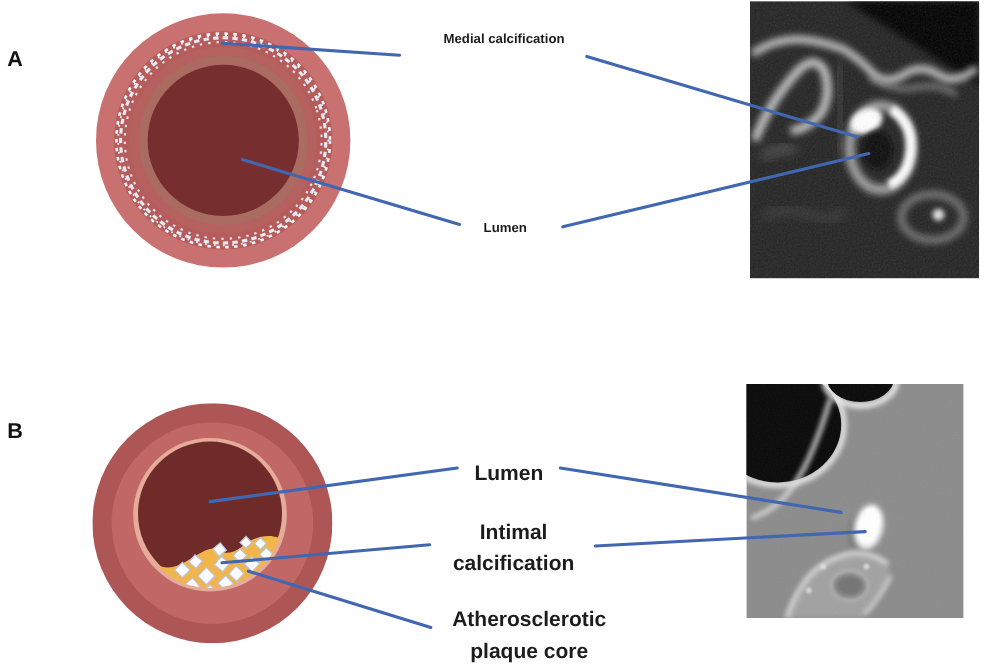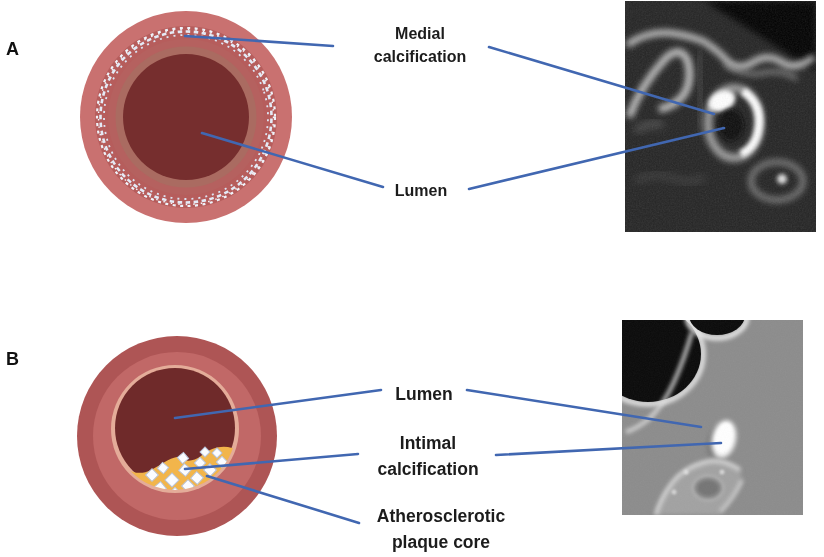--- a/index.html
+++ b/index.html
@@ -1,21 +1,21 @@
 <!DOCTYPE html>
 <html><head>
 <meta charset="utf-8">
 <style>
   html,body { margin:0; padding:0; background:#ffffff; }
   body { width:824px; height:557px; overflow:hidden; }
   .canvas { position:relative; width:824px; height:557px; font-family:"Liberation Sans",sans-serif; background:#ffffff; }
   .abs { position:absolute; }
   .panel-letter { position:absolute; font-weight:700; font-size:18px; color:#111111; }
   .ann { position:absolute; font-weight:700; color:#1c1c1c; text-align:center; }
-  .ann.sa { font-size:16px; line-height:23px; }
+  .ann.sa { font-size:11px; line-height:23px; }
   .ann.sb { font-size:17.5px; line-height:26px; }
   svg.overlay { position:absolute; left:0; top:0; pointer-events:none; }
 </style>
 </head>
 <body>
 
 <div class="canvas">
 
   <div class="panel-letter" style="left:6px;top:39px">A</div>
   <div class="panel-letter" style="left:6px;top:349px">B</div>

